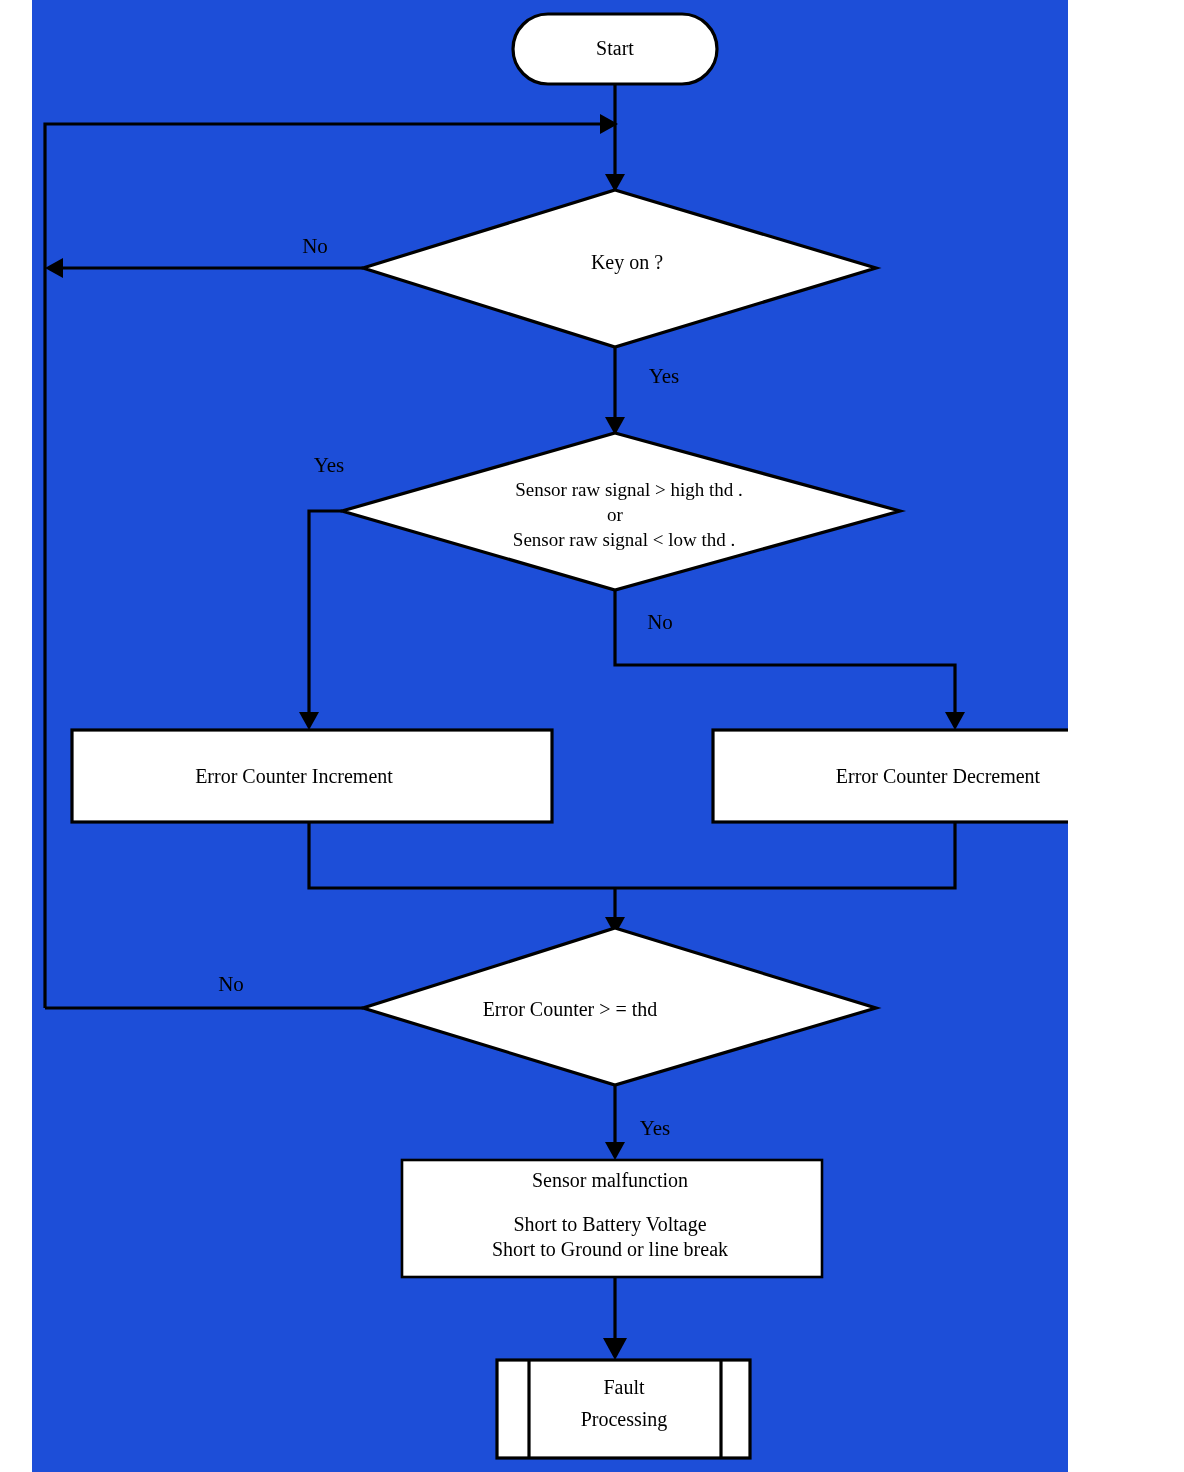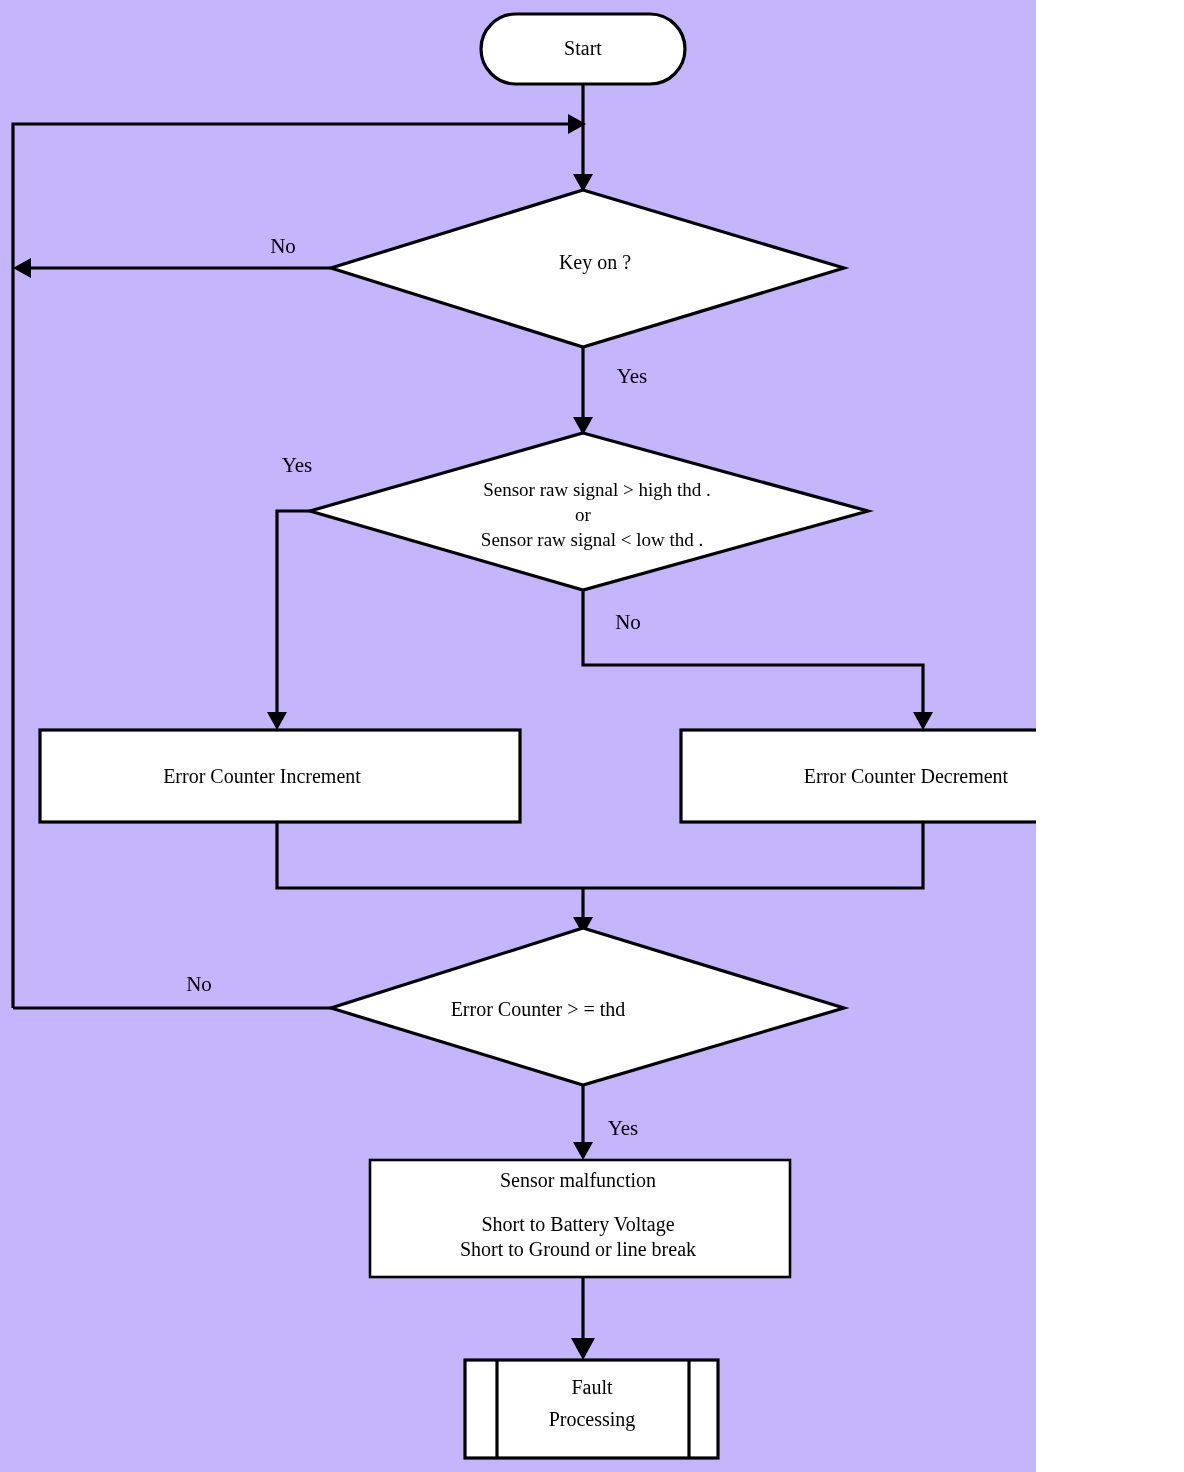--- a/index.html
+++ b/index.html
@@ -9,22 +9,23 @@
     background: #ffffff;
   }
   body {
     font-family: "Liberation Serif", "DejaVu Serif", serif;
     color: #000000;
   }
   #flowchart-root {
     position: relative;
     width: 1036px;
     height: 1472px;
-    background: #c4b5fd;
+    background: #1d4ed8;
     overflow: hidden;
+    margin-left: 32px;
   }
   svg.diagram {
     display: block;
     width: 1184px;
     height: 1472px;
   }
   .shape-outline {
     fill: #ffffff;
     stroke: #000000;
     stroke-width: 3.2;

